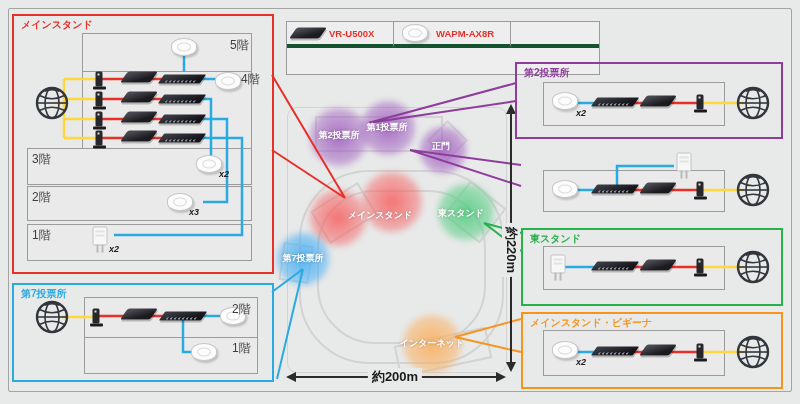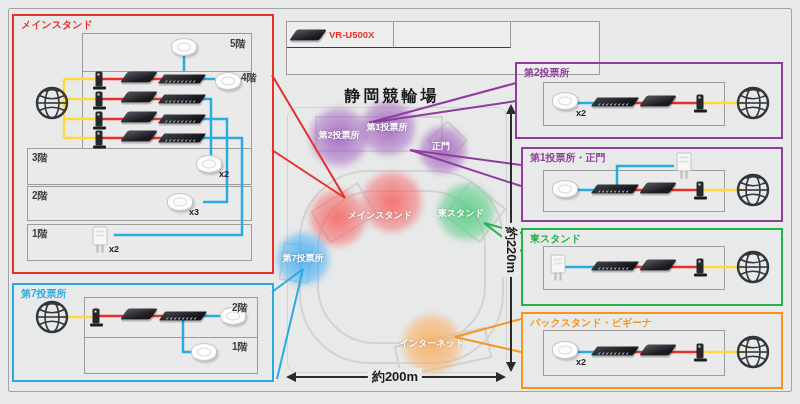--- a/index.html
+++ b/index.html
@@ -13,22 +13,22 @@
   .zonebox .ztitle{position:absolute;left:7px;top:2px;font-size:10px;font-weight:bold;white-space:nowrap;}
   .z-red{border-color:#e8302a;}   .z-red .ztitle{color:#e8302a;}
   .z-blue{border-color:#29abe2;}  .z-blue .ztitle{color:#29abe2;}
   .z-purple{border-color:#8e3d9c;}.z-purple .ztitle{color:#8e3d9c;}
   .z-green{border-color:#25b24a;} .z-green .ztitle{color:#25b24a;}
   .z-orange{border-color:#f7941e;}.z-orange .ztitle{color:#f7941e;}
 
   
   .fbox{position:absolute;border:1px solid #9b9b9b;z-index:2;background:rgba(238,238,238,.35);}
   .fsep{position:absolute;left:0;right:0;border-top:1px solid #9b9b9b;}
-  .flabel{position:absolute;font-size:10px;font-weight:bold;color:#3e3e3e;z-index:5;white-space:nowrap;}
-  .cnt{position:absolute;font-size:9px;font-weight:bold;color:#222;z-index:5;}
+  .flabel{position:absolute;font-size:12px;font-weight:normal;color:#3e3e3e;z-index:5;white-space:nowrap;}
+  .cnt{position:absolute;font-size:9px;font-style:italic;font-weight:bold;color:#222;z-index:5;}
 
   
   .dev{position:absolute;z-index:4;transform:translate(-50%,-50%);}
   .router{width:30px;height:11px;border-radius:2px;
     background:linear-gradient(160deg,#4a4a52 15%,#1a1a1f 70%);
     transform:translate(-50%,-50%) skewX(-35deg);box-shadow:2px 2px 0 rgba(0,0,0,.22);}
   .switch{width:42px;height:9px;border-radius:1px;
     background:linear-gradient(160deg,#3c3c44 10%,#14141a 75%);
     transform:translate(-50%,-50%) skewX(-35deg);box-shadow:2px 2px 0 rgba(0,0,0,.22);}
   .switch::after{content:"";position:absolute;left:6px;right:6px;bottom:1.5px;height:2px;
@@ -43,21 +43,21 @@
   .onu{width:7px;height:15px;background:#26262b;border-radius:1.5px;}
   .onu::before{content:"";position:absolute;left:2px;top:2px;width:2px;height:2px;background:#ddd;}
   .onu::after{content:"";position:absolute;left:50%;top:100%;width:13px;height:3px;transform:translateX(-50%);
     background:#1c1c20;border-radius:1px;}
   .globe-svg{width:36px;height:36px;}
 
   
   #devlegend{position:absolute;left:286px;top:21px;width:312px;height:52px;z-index:4;
     display:grid;grid-template-columns:107px 117px 88px;grid-template-rows:26px 26px;
     background:#eeeeee;border:1px solid #9b9b9b;}
-  #devlegend .cell{position:relative;border-right:1px solid #9b9b9b;border-bottom:1px solid #14532d;
+  #devlegend .cell{position:relative;border-right:1px solid #9b9b9b;border-bottom:4px solid #14532d;
     display:flex;align-items:center;}
   #devlegend .cell:nth-child(3n){border-right:none;}
   #devlegend .cell:nth-child(n+4){border-bottom:none;}
   #devlegend .lgic{position:relative;width:42px;height:24px;flex:none;}
   #devlegend .lgname{font-size:9.5px;font-weight:bold;color:#e8302a;white-space:nowrap;}
 
   
   #cablelegend{position:absolute;left:648px;top:21px;z-index:4;}
   #cablelegend .crow{display:flex;align-items:center;height:13px;}
   #cablelegend .cline{width:26px;height:3px;margin-right:5px;flex:none;}
@@ -137,20 +137,26 @@
          M286 377 L296 372 L296 382 Z M506 377 L496 372 L496 382 Z"></path>
   </svg>
 
   <div id="devlegend">
     <div class="cell">
       <span class="lgic">
           <span class="dev router" style="left:50%;top:50%;"></span>
         </span>
       <span class="lgname">VR-U500X</span>
     </div>
+    <div class="cell">
+      <span class="lgic">
+          <span class="dev cap" style="left:50%;top:50%;"></span>
+        </span>
+      <span class="lgname">WAPM-AX8R</span>
+    </div>
     <div class="cell"></div>
   </div>
 
 
   <div class="zonebox z-red" style="left:12px;top:14px;width:258px;height:256px;">
     <span class="ztitle">メインスタンド</span>
   </div>
   <div class="fbox" style="left:82px;top:33px;width:168px;height:114px;">
     <span class="fsep" style="top:37px;"></span>
   </div>
@@ -210,23 +216,20 @@
   <div class="fbox" style="left:543px;top:82px;width:180px;height:42px;"></div>
   <span class="dev cap" style="left:565px;top:101px;"></span>
   <span class="cnt" style="left:576px;top:108px;">x2</span>
   <span class="dev switch" style="left:615px;top:102px;"></span>
   <span class="dev router" style="left:658px;top:101px;"></span>
   <span class="dev onu" style="left:700px;top:102px;"></span>
   <svg class="dev globe-svg" style="left:753px;top:103px;">
       <use href="#globe-sym"></use>
     </svg>
 
-  <div class="zonebox z-purple" style="left:521px;top:147px;width:258px;height:71px;">
-    <span class="ztitle">第1投票所・正門</span>
-  </div>
   <div class="fbox" style="left:543px;top:170px;width:180px;height:40px;"></div>
   <span class="dev wap" style="left:684px;top:162px;"></span>
   <span class="dev cap" style="left:565px;top:189px;"></span>
   <span class="dev switch" style="left:615px;top:189px;"></span>
   <span class="dev router" style="left:658px;top:188px;"></span>
   <span class="dev onu" style="left:700px;top:189px;"></span>
   <svg class="dev globe-svg" style="left:753px;top:190px;">
       <use href="#globe-sym"></use>
     </svg>
 
@@ -236,33 +239,32 @@
   <div class="fbox" style="left:543px;top:246px;width:180px;height:42px;"></div>
   <span class="dev wap" style="left:558px;top:264px;"></span>
   <span class="dev switch" style="left:615px;top:266px;"></span>
   <span class="dev router" style="left:658px;top:265px;"></span>
   <span class="dev onu" style="left:700px;top:266px;"></span>
   <svg class="dev globe-svg" style="left:753px;top:267px;">
       <use href="#globe-sym"></use>
     </svg>
 
   <div class="zonebox z-orange" style="left:521px;top:312px;width:258px;height:73px;">
-    <span class="ztitle">バックスタンド・ビギーナ</span>
+    <span class="ztitle">メインスタンド・ビギーナ</span>
   </div>
   <div class="fbox" style="left:543px;top:330px;width:180px;height:44px;"></div>
   <span class="dev cap" style="left:565px;top:350px;"></span>
   <span class="cnt" style="left:576px;top:357px;">x2</span>
   <span class="dev switch" style="left:615px;top:351px;"></span>
   <span class="dev router" style="left:658px;top:350px;"></span>
   <span class="dev onu" style="left:700px;top:351px;"></span>
   <svg class="dev globe-svg" style="left:753px;top:352px;">
       <use href="#globe-sym"></use>
     </svg>
 
-  <div id="maptitle">静岡競輪場</div>
   <span class="mlabel" style="left:339px;top:135px;">第2投票所</span>
   <span class="mlabel" style="left:387px;top:127px;">第1投票所</span>
   <span class="mlabel" style="left:441px;top:146px;">正門</span>
   <span class="mlabel" style="left:380px;top:215px;">メインスタンド</span>
   <span class="mlabel" style="left:461px;top:213px;">東スタンド</span>
   <span class="mlabel" style="left:303px;top:258px;">第7投票所</span>
   <span class="mlabel" style="left:432px;top:343px;">インターネット</span>
   <span id="dim-w" class="dimlabel">約200m</span>
   <span id="dim-h" class="dimlabel">約220m</span>
 </div>

